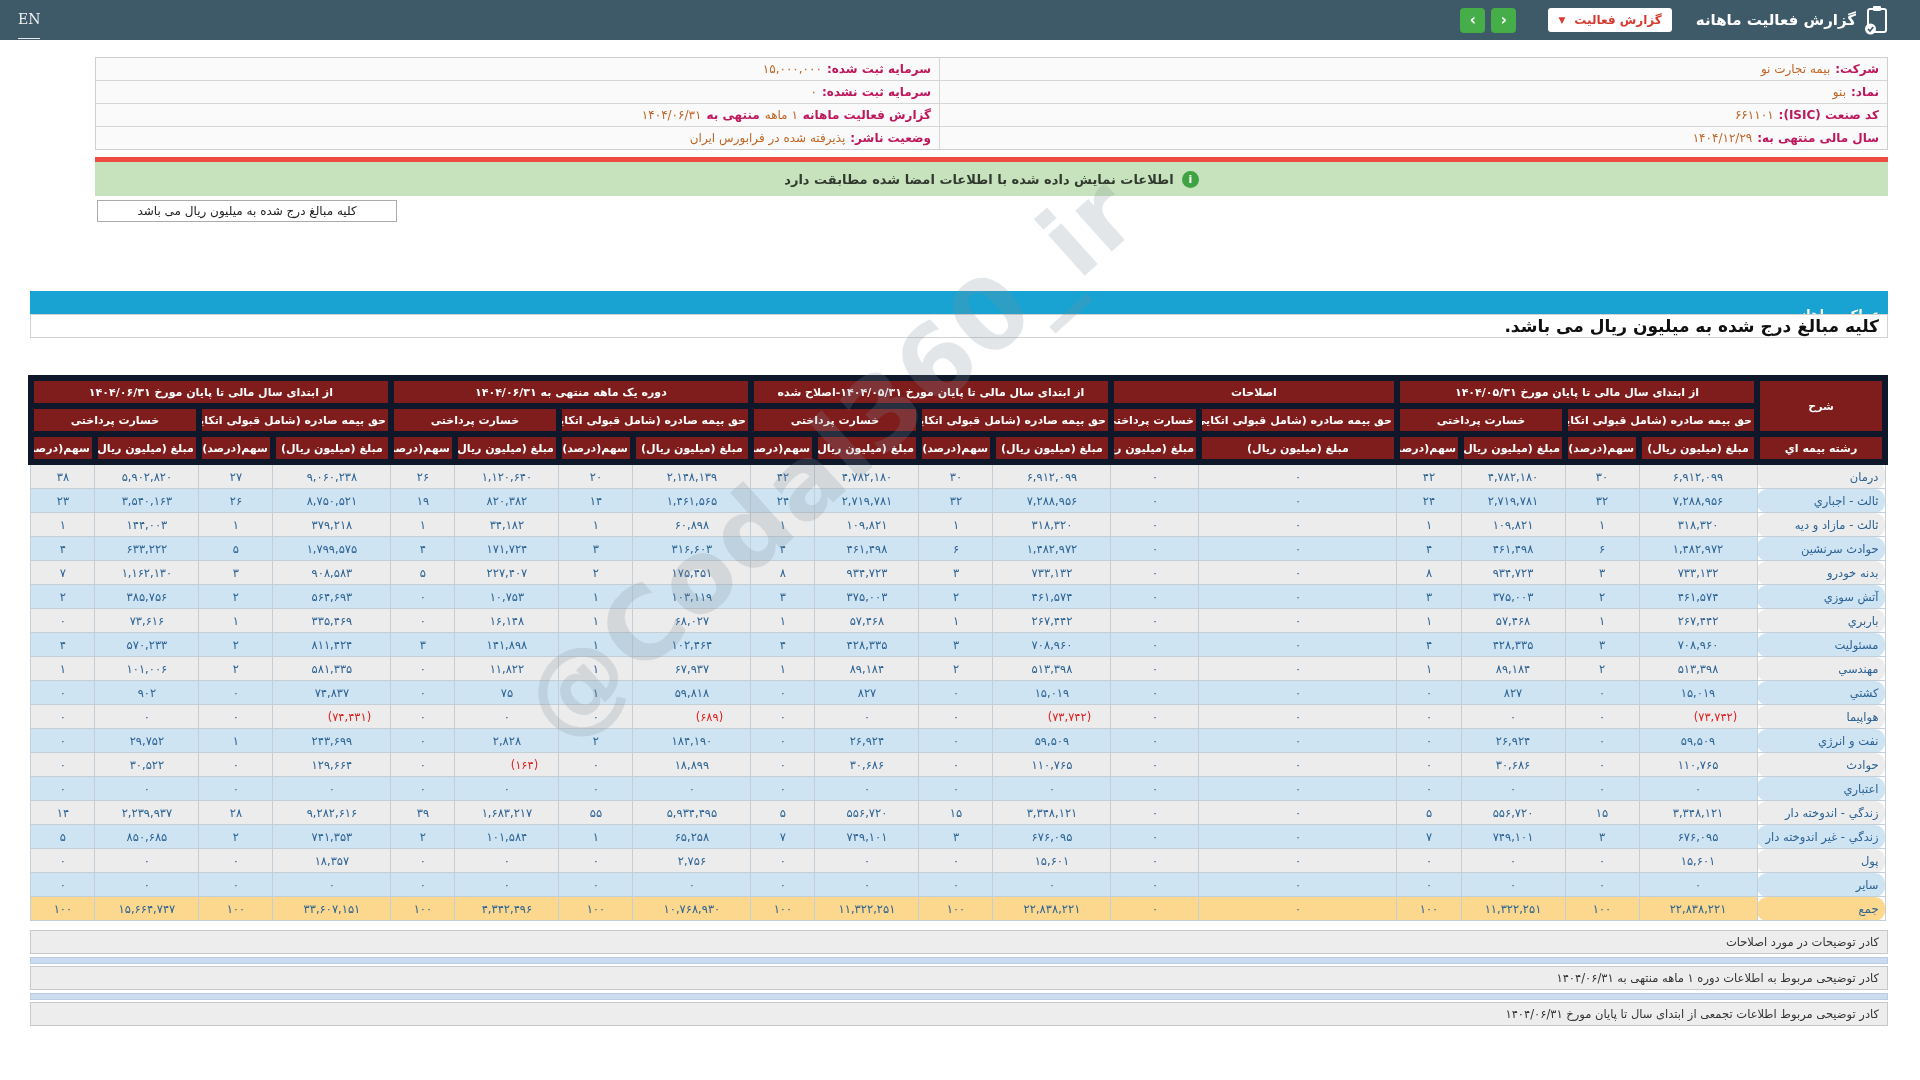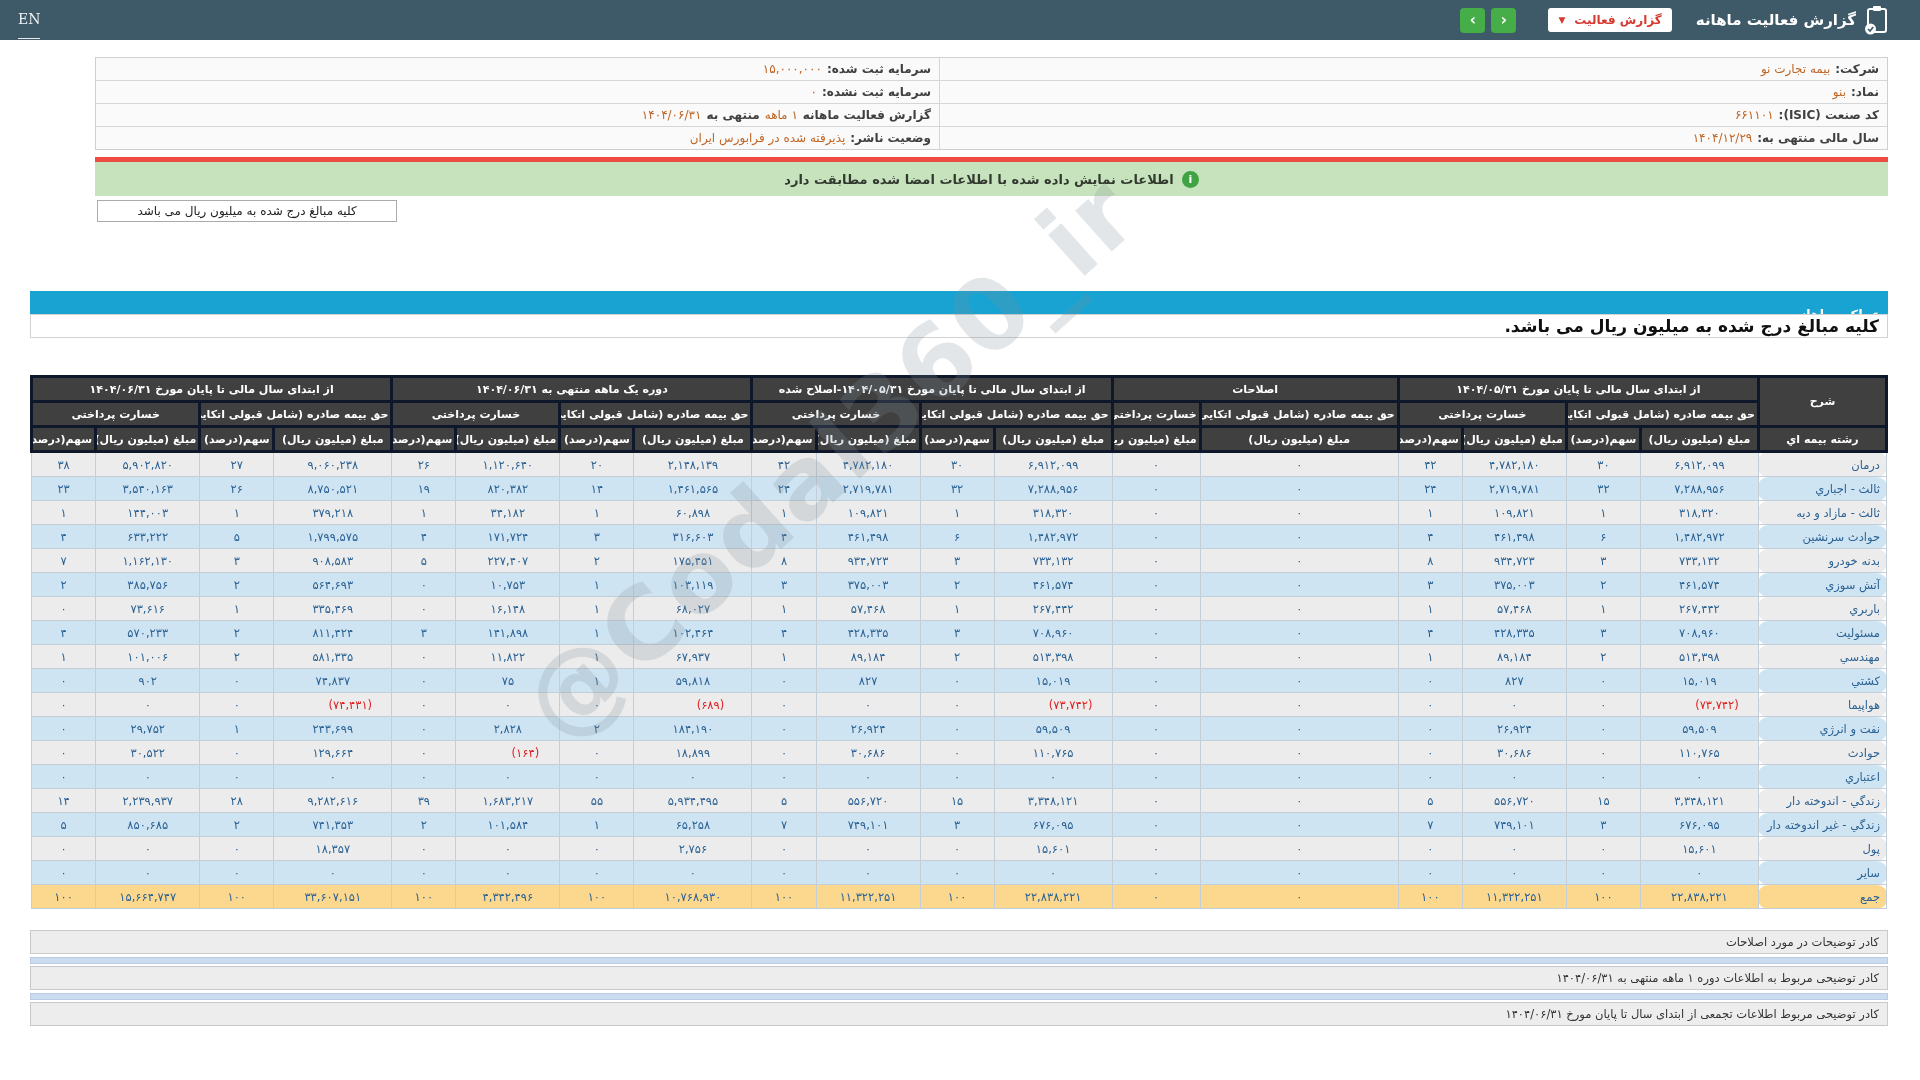--- a/index.html
+++ b/index.html
@@ -20,38 +20,38 @@
     margin-left:6px;cursor:pointer;}
   .en-link{position:absolute;left:18px;top:11px;color:#f2f4f5;font-family:"DejaVu Serif",serif;
     font-size:14px;border-bottom:1px solid #e8eaec;padding-bottom:11px;cursor:pointer;}
   
   .infobox{position:absolute;top:57px;right:32px;width:1793px;border:1px solid #cfcfcf;box-sizing:border-box;}
   .irow{display:flex;background:#fafafa;border-bottom:1px solid #d6d6d6;height:22px;align-items:center;}
   .irow:last-child{border-bottom:none;}
   .icell{font-size:12px;padding:0 8px;box-sizing:border-box;white-space:nowrap;overflow:hidden;}
   .icell.r{width:948px;border-left:1px solid #d6d6d6;height:100%;display:flex;align-items:center;gap:5px;}
   .icell.l{flex:1;height:100%;display:flex;align-items:center;gap:5px;}
-  .ilabel{font-weight:bold;color:#404040;}
+  .ilabel{font-weight:bold;color:#be185d;}
   .ival{color:#c06524;}
   .redline{position:absolute;top:157px;right:32px;width:1793px;height:5px;background:#ee4b42;}
   .notice{position:absolute;top:162px;right:32px;width:1793px;height:34px;background:#c7e3bd;
     display:flex;align-items:center;justify-content:center;gap:8px;font-size:13px;font-weight:bold;color:#323a30;}
   .info-icon{width:17px;height:17px;border-radius:50%;background:#3fa344;color:#fff;font-size:11px;
     font-weight:bold;display:flex;align-items:center;justify-content:center;flex:0 0 auto;}
   .unitsbox{position:absolute;top:200px;right:1523px;width:300px;height:22px;border:1px solid #ababab;
     background:#fff;display:flex;align-items:center;justify-content:center;font-size:12px;color:#222;box-sizing:border-box;}
   
   .secbar{position:absolute;top:291px;left:30px;right:32px;height:23px;background:#19a3d3;color:#fff;
     font-weight:bold;font-size:12.5px;display:flex;align-items:center;padding:12px 8px;}
   .notebar{position:absolute;top:314px;left:30px;right:32px;height:24px;background:#fff;border:1px solid #d2d2d2;
     color:#101010;font-weight:bold;font-size:17px;display:flex;align-items:center;padding:0 8px;box-sizing:border-box;}
   
   .tablewrap{position:absolute;top:375px;left:30px;right:32px;}
   table{width:100%;border-collapse:collapse;table-layout:fixed;}
-  thead th{background:#404040;color:#fff;font-size:11px;font-weight:bold;border:3px solid #0f172a;
+  thead th{background:#7f1d1d;color:#fff;font-size:11px;font-weight:bold;border:6px solid #0f172a;
     height:22px;padding:0 2px;white-space:nowrap;overflow:hidden;}
   tbody td{font-size:11.5px;color:#2b6294;text-align:center;border:1px solid #c3ced6;height:23px;
     padding:0 2px;white-space:nowrap;overflow:hidden;}
   tbody td.lbl{text-align:right;padding-right:6px;border-radius:10px;}
   tr.gray td{background:#ececec;}
   tr.blue td{background:#cfe4f2;}
   tr.total td{background:#fcd88e;}
   td.neg{color:#e02020;padding-left:37px;}
   
   .wm{position:absolute;top:400px;left:420px;width:820px;text-align:center;transform:rotate(-42deg);

